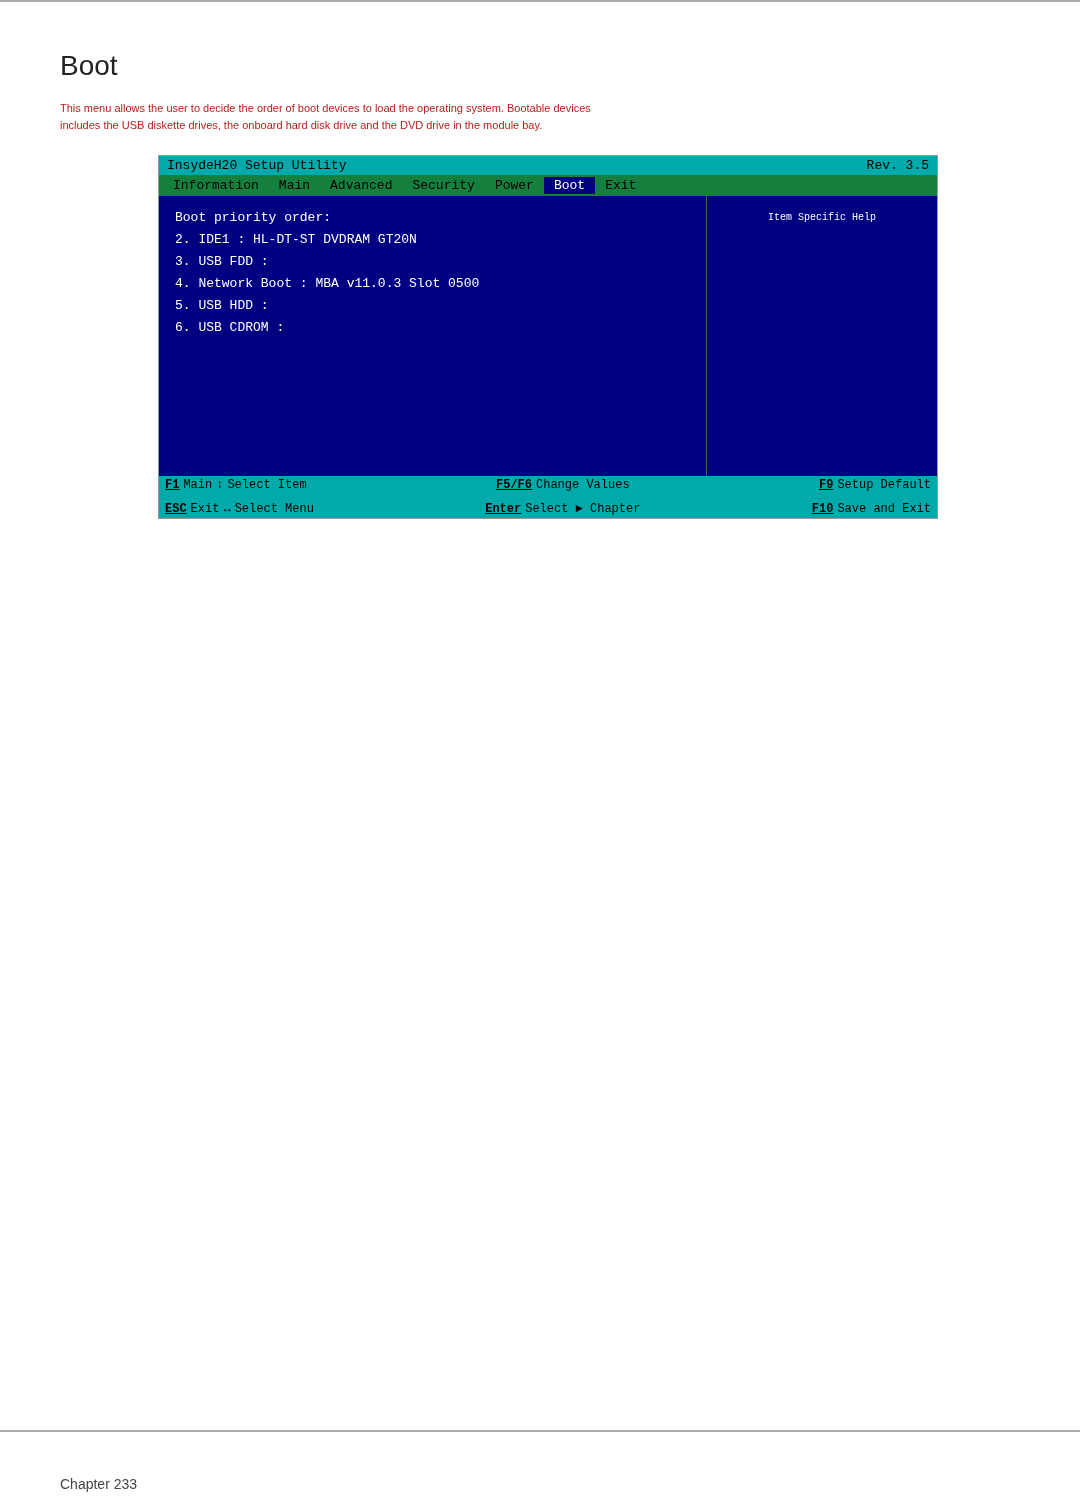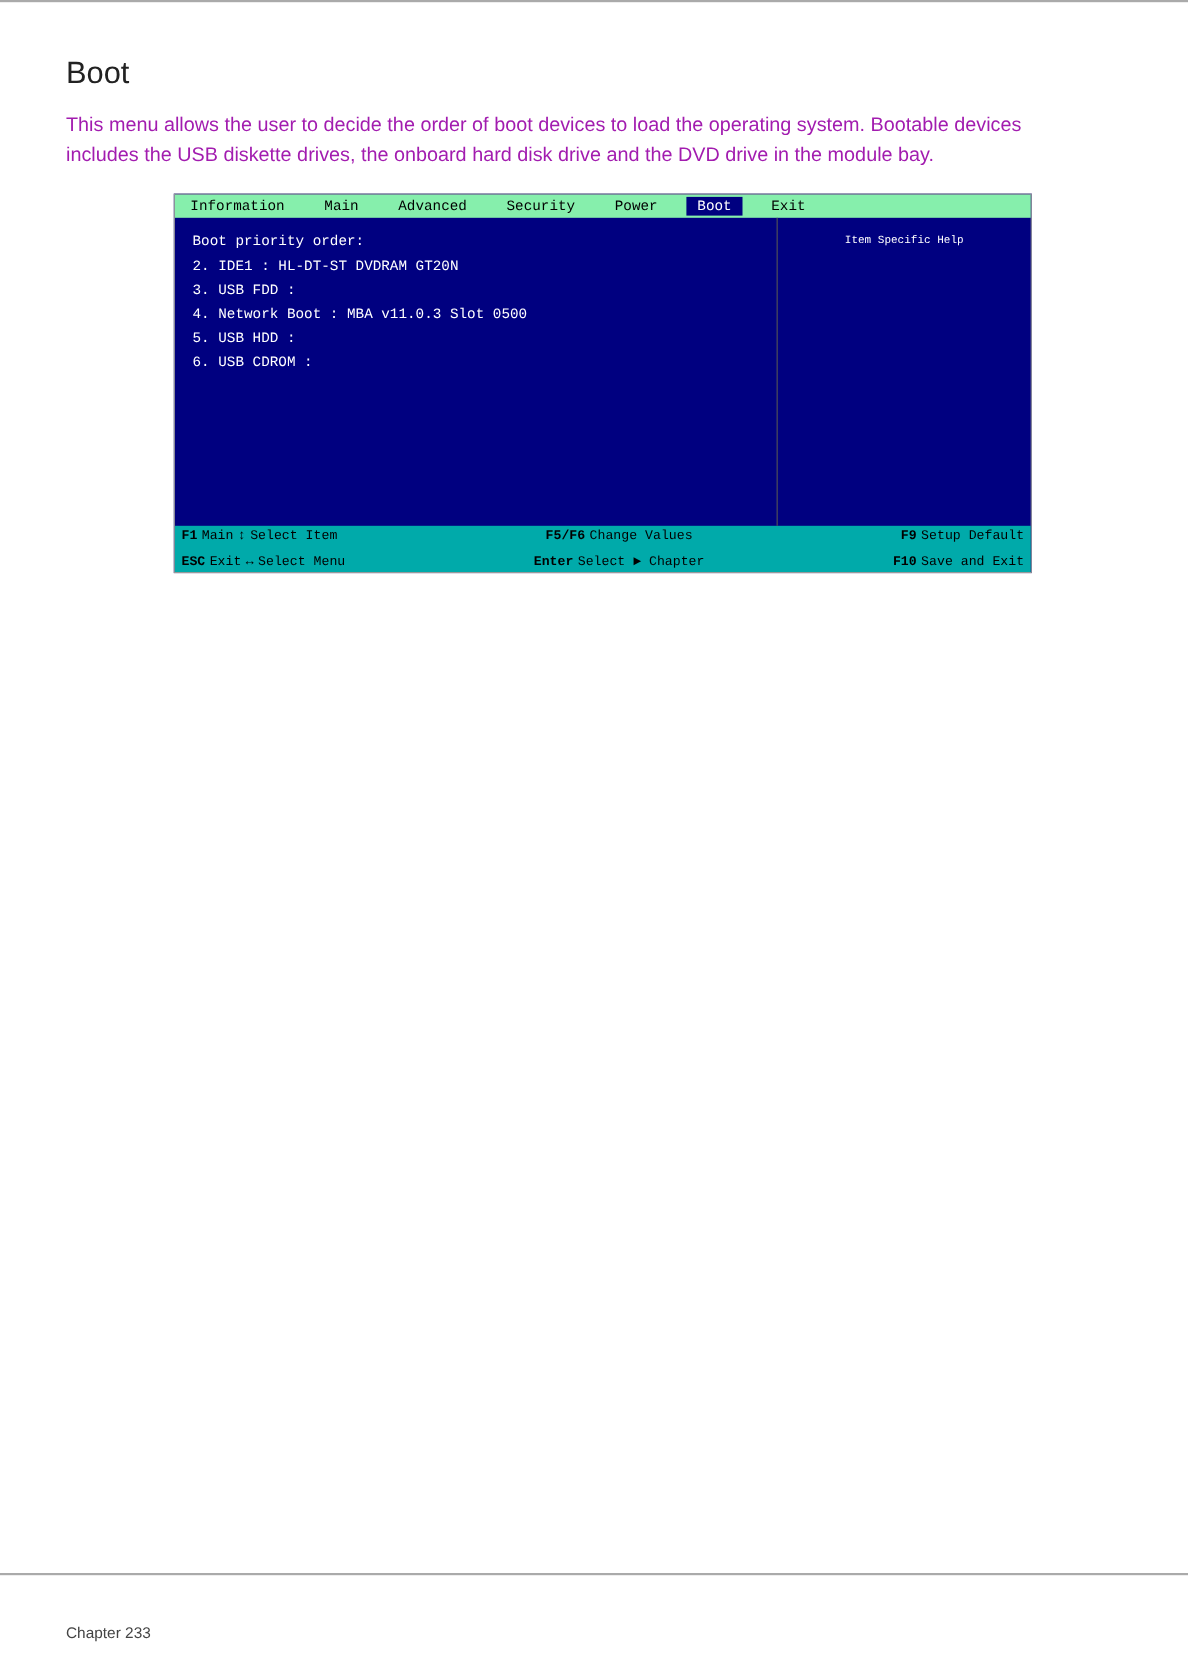--- a/index.html
+++ b/index.html
@@ -34,22 +34,22 @@
     }
 
     .page-title {
       font-size: 28px;
       font-weight: normal;
       margin-bottom: 18px;
       margin-top: 20px;
     }
 
     .intro-text {
-      font-size: 18px;
-      color: #a21caf;
+      font-size: 11px;
+      color: #b91c1c;
       line-height: 1.5;
       margin-bottom: 22px;
     }
 
     
     .bios-screen {
       border: 1px solid #999;
       background: #000080;
       color: #fff;
       font-family: 'Courier New', monospace;
@@ -61,24 +61,24 @@
     .bios-title-bar {
       background: #00aaaa;
       color: #000;
       display: flex;
       justify-content: space-between;
       padding: 2px 8px;
       font-size: 13px;
     }
 
     .bios-menu-bar {
-      background: #86efac;
-      color: #000;
-      display: flex;
-      gap: 16px;
+      background: #15803d;
+      color: #000;
+      display: flex;
+      gap: 0px;
       padding: 2px 4px;
     }
 
     .bios-menu-item {
       padding: 1px 10px;
       font-size: 13px;
       cursor: pointer;
       color: #000;
     }
 
@@ -147,20 +147,21 @@
 
     .footer-col {
       display: flex;
       gap: 4px;
       align-items: center;
     }
 
     .footer-key {
       font-weight: bold;
       font-size: 12px;
+      text-decoration: underline;
     }
 
     .footer-desc {
       font-size: 12px;
     }
 
     .footer-arrow {
       font-size: 12px;
     }
 
@@ -184,20 +185,24 @@
 <div class="page-content">
   <h1 class="page-title">Boot</h1>
 
   <p class="intro-text">
     <span>This menu allows the user to decide the order of boot devices to load the operating system. Bootable devices</span><br>
     <span>includes the USB diskette drives, the onboard hard disk drive and the DVD drive in the module bay.</span>
   </p>
 
   <div class="bios-screen">
 
+    <div class="bios-title-bar">
+      <span>InsydeH20 Setup Utility</span>
+      <span>Rev. 3.5</span>
+    </div>
 
     <div class="bios-menu-bar">
       <span class="bios-menu-item">Information</span>
       <span class="bios-menu-item">Main</span>
       <span class="bios-menu-item">Advanced</span>
       <span class="bios-menu-item">Security</span>
       <span class="bios-menu-item">Power</span>
       <span class="bios-menu-item active">Boot</span>
       <span class="bios-menu-item">Exit</span>
     </div>

